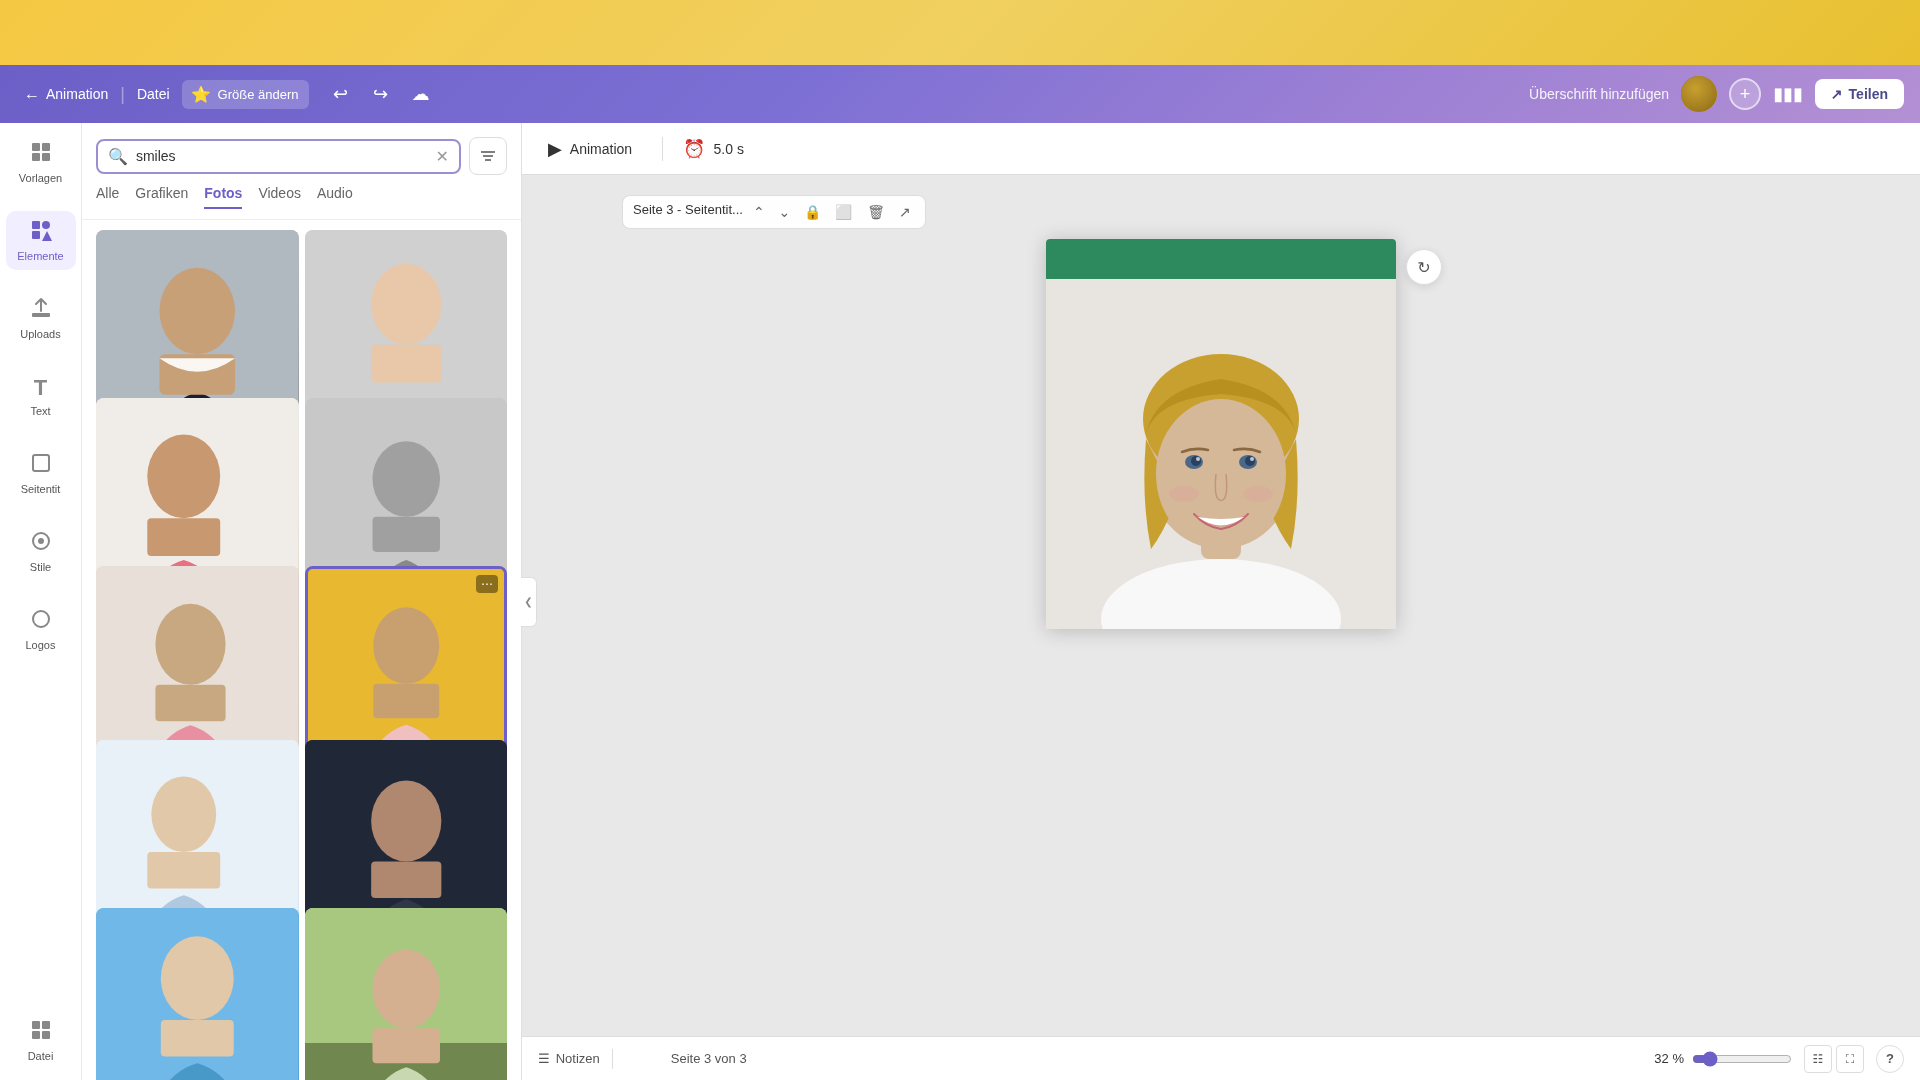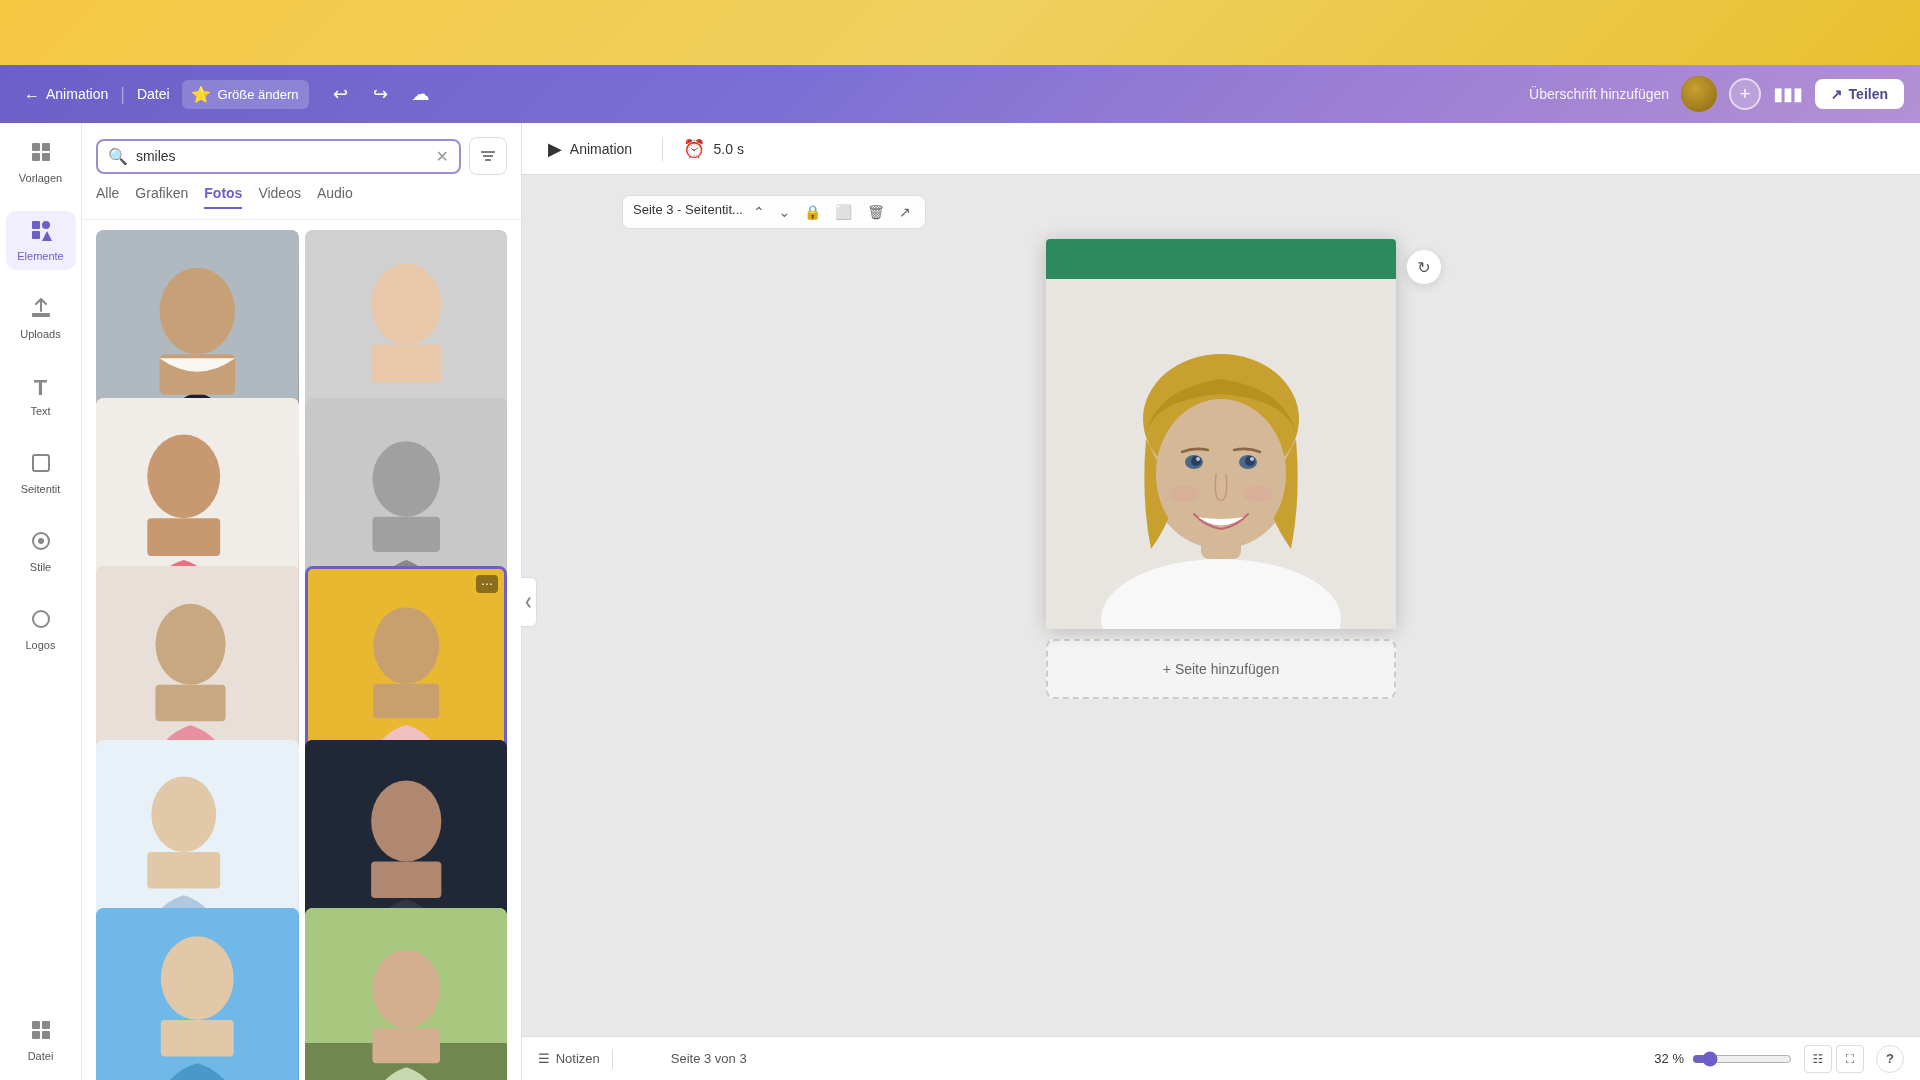--- a/index.html
+++ b/index.html
@@ -900,23 +900,20 @@
             <path d="M152 238 Q175 255 198 238 Q175 242 152 238" fill="white"></path>
 
             <ellipse cx="138" cy="215" rx="15" ry="8" fill="#e0a0a0" opacity="0.3"></ellipse>
             <ellipse cx="212" cy="215" rx="15" ry="8" fill="#e0a0a0" opacity="0.3"></ellipse>
           </svg>
         </div>
 
         <div class="refresh-btn">↻</div>
       </div>
 
-      <div class="canvas-add-page">
-        <span>+ Seite hinzufügen</span>
-      </div>
 
     </div>
 
     <div class="status-bar">
       <div class="status-notes">
         <span>☰</span>
         <span>Notizen</span>
       </div>
       <div class="status-divider"></div>
       <span class="status-pages">Seite 3 von 3</span>

